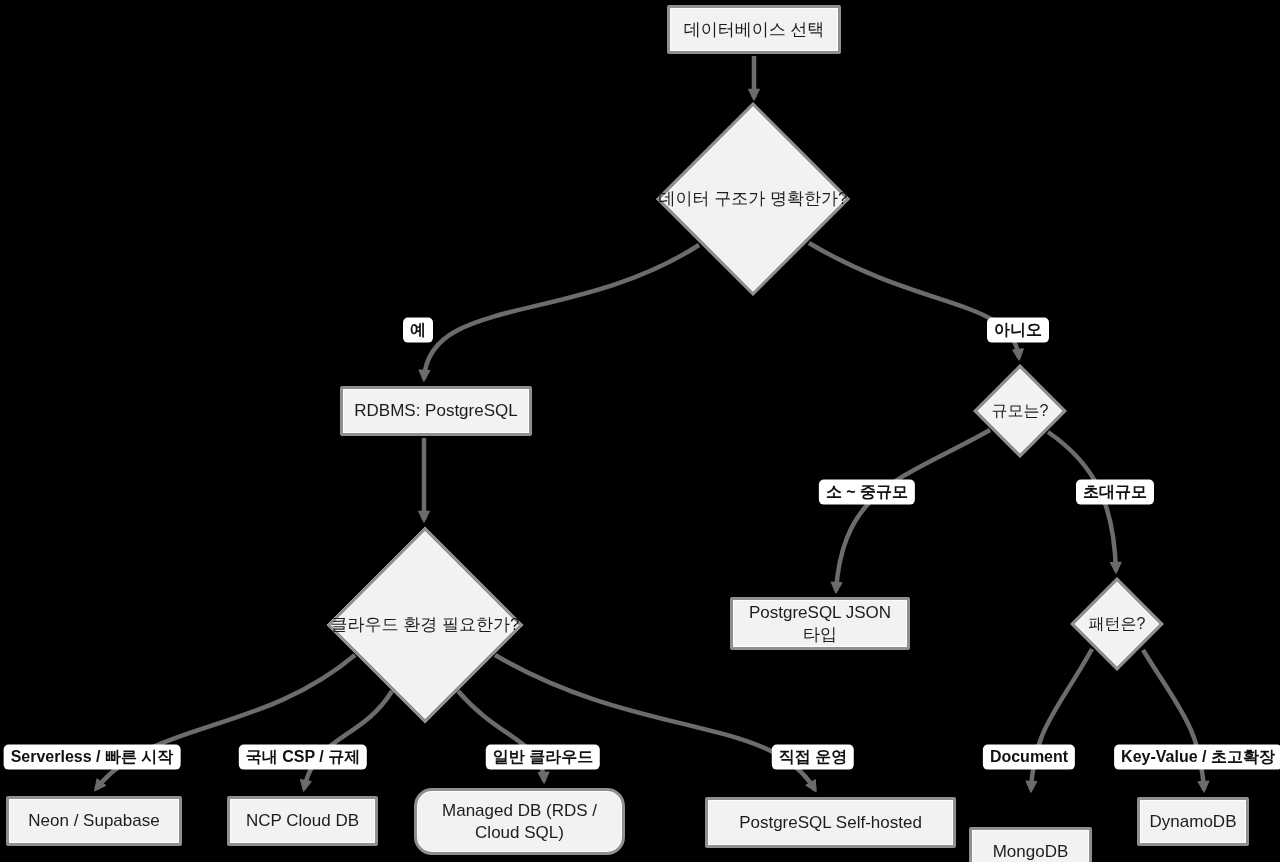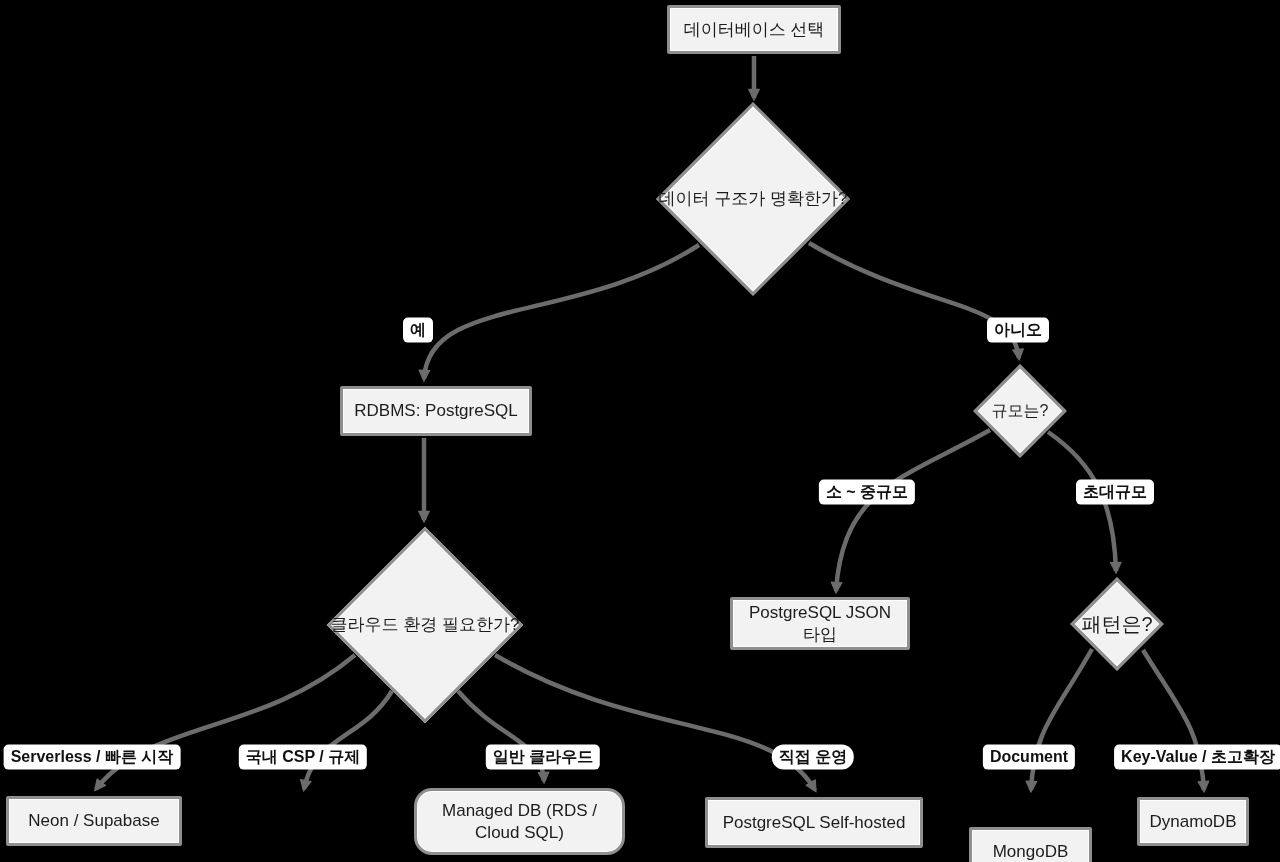--- a/index.html
+++ b/index.html
@@ -56,37 +56,37 @@
     white-space:nowrap;line-height:1.3;
   }
 
   
   #n-start{left:667px;top:5px;width:174px;height:49px;}
   #n-structure{left:653px;top:103px;width:200px;height:192px;--side:137px;}
   #n-rdbms{left:328px;top:386px;width:192px;height:50px;margin-left:12px;}
   #n-scale{left:972px;top:365px;width:96px;height:92px;--side:66px;font-size:16px;}
   #n-cloud{left:325px;top:527px;width:200px;height:196px;--side:139px;}
   #n-json{left:730px;top:597px;width:180px;height:53px;}
-  #n-pattern{left:1069px;top:578px;width:96px;height:92px;--side:66px;font-size:20px;}
+  #n-pattern{left:1069px;top:578px;width:96px;height:92px;--side:66px;font-size:16px;}
   #n-neon{left:6px;top:796px;width:176px;height:50px;}
   #n-ncp{left:227px;top:796px;width:151px;height:50px;}
   #n-managed{left:414px;top:788px;width:211px;height:67px;border-radius:18px;}
-  #n-selfhosted{left:705px;top:797px;width:218px;height:51px;}
+  #n-selfhosted{left:705px;top:797px;width:251px;height:51px;}
   #n-mongo{left:969px;top:827px;width:123px;height:49px;}
   #n-dynamo{left:1137px;top:797px;width:112px;height:49px;}
 
   
   #l-yes{left:418px;top:330px;}
   #l-no{left:1018px;top:330px;}
   #l-smallmid{left:835px;top:492px;margin-left:32px;}
   #l-xlarge{left:1115px;top:492px;}
   #l-serverless{left:92px;top:757px;}
   #l-csp{left:303px;top:757px;}
   #l-generic{left:543px;top:757px;}
-  #l-selfop{left:813px;top:757px;border-radius:12px;}
+  #l-selfop{left:813px;top:757px;}
   #l-document{left:1029px;top:757px;}
   #l-keyvalue{left:1198px;top:757px;}
 </style>
 </head>
 <body>
 
 <div class="canvas">
 
   <svg class="edges" viewBox="0 0 1280 862">
     <defs>
@@ -112,20 +112,23 @@
     <span class="nlabel">데이터베이스 선택</span>
   </div>
   <div class="node rect" id="n-rdbms">
     <span class="nlabel">RDBMS: PostgreSQL</span>
   </div>
   <div class="node rect" id="n-json">
     <span class="nlabel">PostgreSQL JSON 타입</span>
   </div>
   <div class="node rect" id="n-neon">
     <span class="nlabel">Neon / Supabase</span>
+  </div>
+  <div class="node rect" id="n-ncp">
+    <span class="nlabel">NCP Cloud DB</span>
   </div>
   <div class="node rect" id="n-managed">
     <span class="nlabel">Managed DB (RDS / Cloud SQL)</span>
   </div>
   <div class="node rect" id="n-selfhosted">
     <span class="nlabel">PostgreSQL Self-hosted</span>
   </div>
   <div class="node rect" id="n-mongo">
     <span class="nlabel">MongoDB</span>
   </div>

